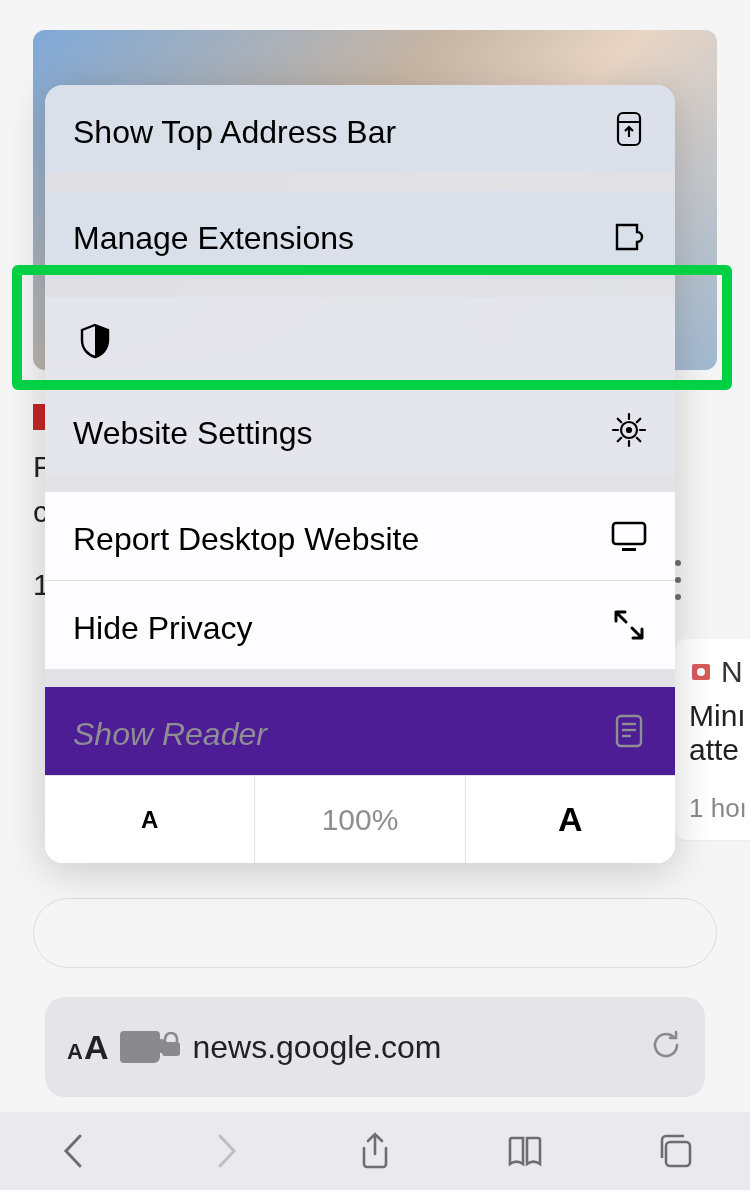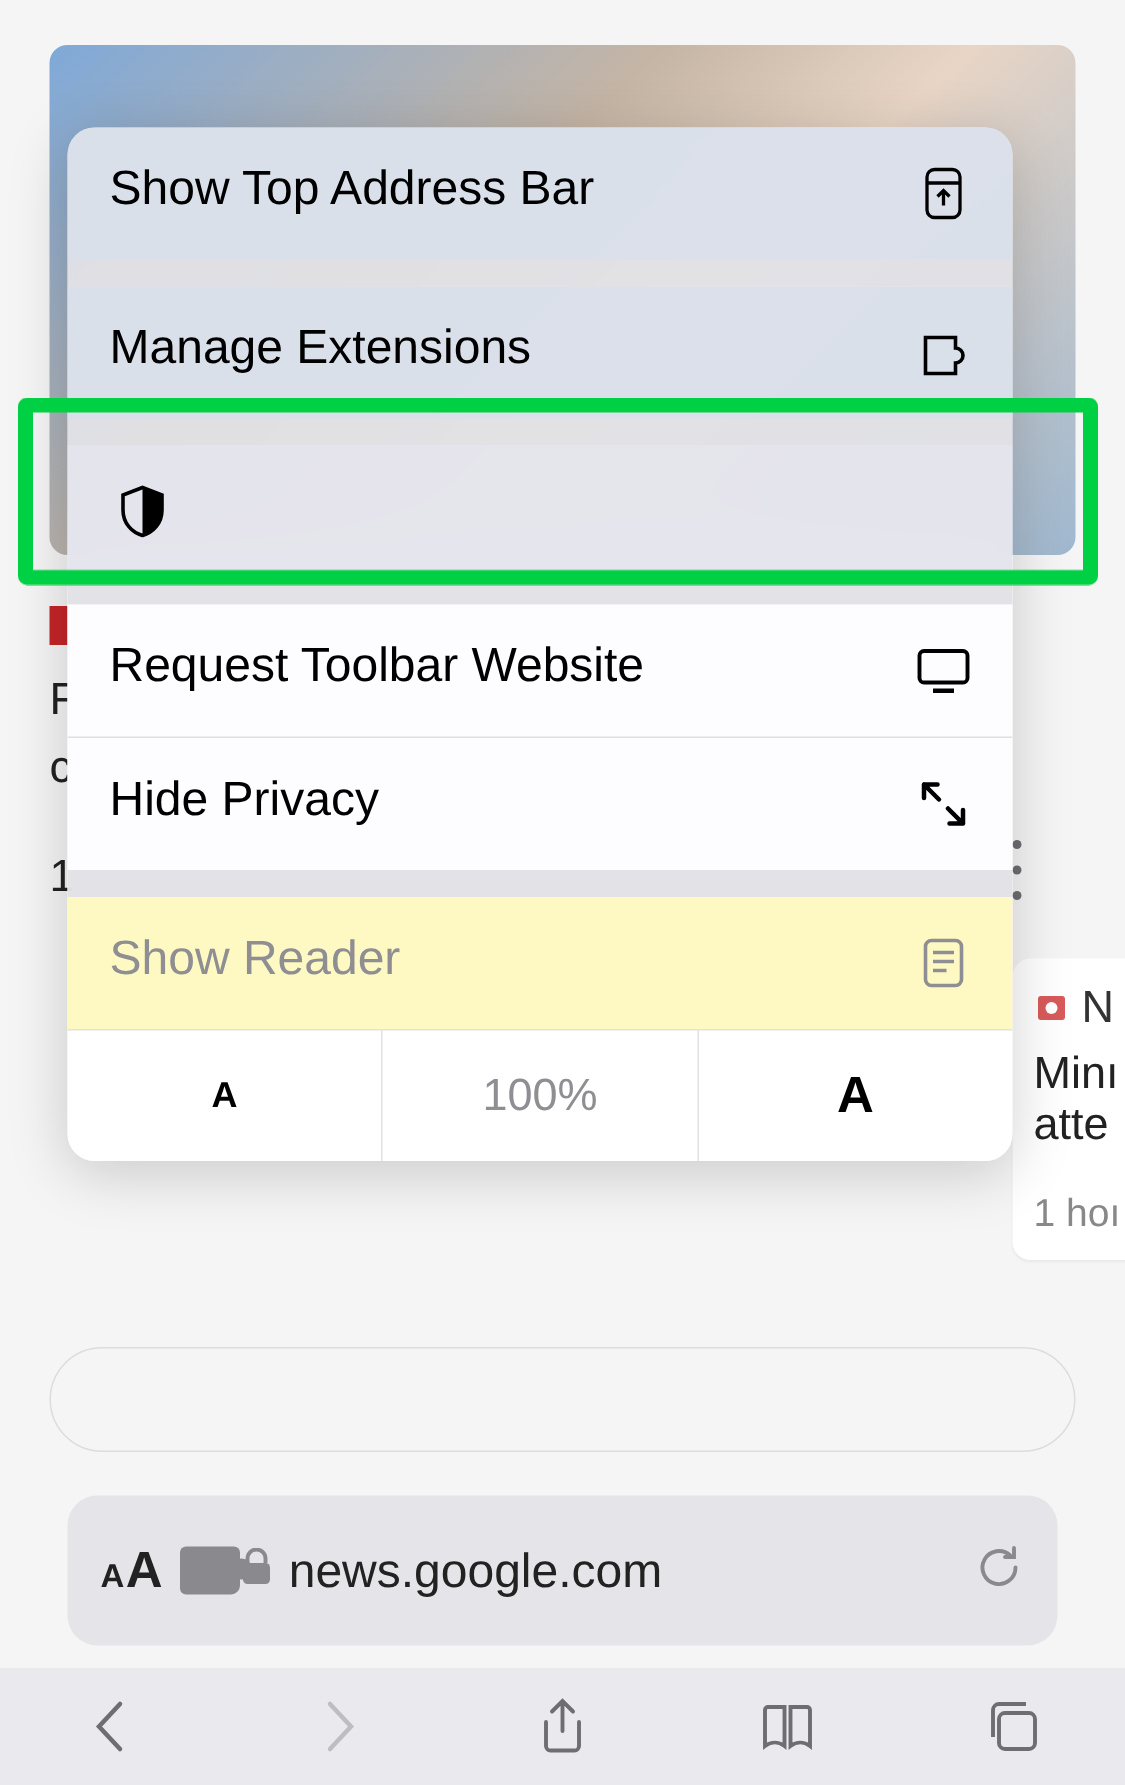--- a/index.html
+++ b/index.html
@@ -55,21 +55,21 @@
       backdrop-filter: blur(20px);
       border-radius: 18px;
       overflow: hidden;
       box-shadow: 0 8px 40px rgba(0,0,0,0.18);
     }
     .popover .section { background: rgba(255,255,255,0.6); }
     .popover .section.translucent-top { background: rgba(203,213,226,0.6); }
     .popover .section.translucent-mid { background: rgba(222,222,232,0.7); }
     .popover .row {
       display: flex;
-      align-items: flex-start;
+      align-items: flex-end;
       justify-content: space-between;
       padding: 22px 24px 22px 28px;
       min-height: 88px;
       cursor: pointer;
     }
     .popover .row + .row { border-top: 1px solid rgba(60,60,67,0.15); }
     .popover .row.disabled { color: #8e8e93; cursor: default; }
     .popover .row.disabled .icon svg { stroke: #8e8e93; }
     .popover .label { font-size: 32px; color: #000; }
     .popover .sub { font-size: 28px; color: #8e8e93; margin-top: 2px; }
@@ -242,48 +242,67 @@
 
   <div class="section translucent-mid">
     <div class="row">
       <span class="icon">
         <svg viewBox="0 0 40 40">
           <path d="M20 4 L33 9 v10 c0 9 -6 15 -13 17 C13 34 7 28 7 19 V9 z" fill="none" stroke="#000" stroke-width="2.4"></path>
           <path d="M20 4 L33 9 v10 c0 9 -6 15 -13 17 V4 z" fill="#000"></path>
         </svg>
       </span>
     </div>
+    <div class="row">
+      <span class="label">Website Settings</span>
+      <span class="icon">
+        <svg viewBox="0 0 40 40" fill="none" stroke="#000" stroke-width="2.2">
+          <circle cx="20" cy="20" r="8"></circle>
+          <g stroke-linecap="round">
+            <line x1="20" y1="4" x2="20" y2="9"></line>
+              <line x1="20" y1="31" x2="20" y2="36"></line>
+            <line x1="4" y1="20" x2="9" y2="20"></line>
+              <line x1="31" y1="20" x2="36" y2="20"></line>
+            <line x1="8.7" y1="8.7" x2="12.2" y2="12.2"></line>
+              <line x1="27.8" y1="27.8" x2="31.3" y2="31.3"></line>
+            <line x1="31.3" y1="8.7" x2="27.8" y2="12.2"></line>
+              <line x1="12.2" y1="27.8" x2="8.7" y2="31.3"></line>
+          </g>
+          <circle cx="20" cy="20" r="2" fill="#000"></circle>
+        </svg>
+      </span>
+    </div>
   </div>
 
   <div class="section-divider"></div>
 
   <div class="section" style="background:#fdfdff;">
     <div class="row">
-      <span class="label">Request Toolbar Website</span>
+      <span class="label">Report Desktop Website</span>
       <span class="icon">
         <svg viewBox="0 0 40 40" fill="none" stroke="#000" stroke-width="2.6">
           <rect x="4" y="7" width="32" height="21" rx="3"></rect>
           <rect x="13" y="32" width="14" height="3" fill="#000" stroke="none"></rect>
         </svg>
       </span>
     </div>
     <div class="row">
       <span class="label">Hide Privacy</span>
       <span class="icon">
         <svg viewBox="0 0 40 40" fill="none" stroke="#000" stroke-width="3" stroke-linecap="round">
           <path d="M7 7 L17 17 M7 7 h9 M7 7 v9"></path>
           <path d="M33 33 L23 23 M33 33 h-9 M33 33 v-9"></path>
         </svg>
       </span>
     </div>
   </div>
 
   <div class="section-divider"></div>
 
-  <div class="section" style="background:#fef9c3;">
+  <div class="section" style="background:#4c1d95;font-style:italic;">
     <div class="row disabled">
       <span class="label" style="color:#8e8e93;">Show Reader</span>
       <span class="icon">
         <svg viewBox="0 0 40 40" fill="none" stroke="#8e8e93" stroke-width="2.4">
           <rect x="8" y="5" width="24" height="30" rx="4"></rect>
           <line x1="13" y1="13" x2="27" y2="13"></line>
           <line x1="13" y1="19" x2="27" y2="19"></line>
           <line x1="13" y1="25" x2="22" y2="25"></line>
         </svg>
       </span>

